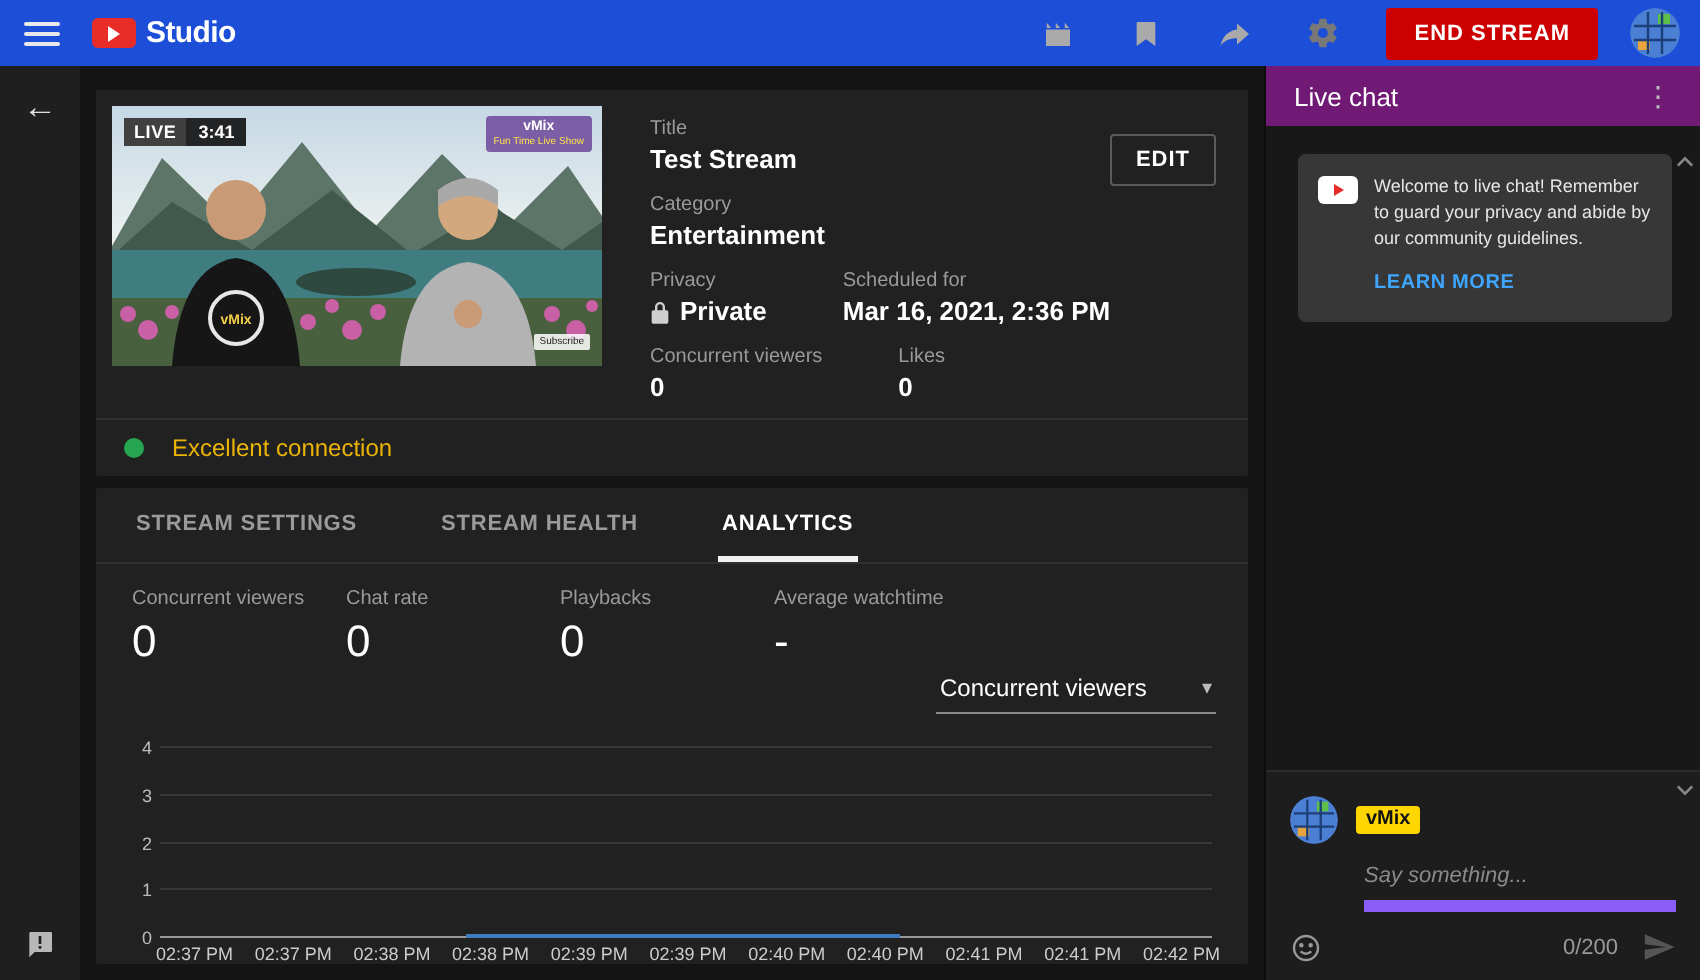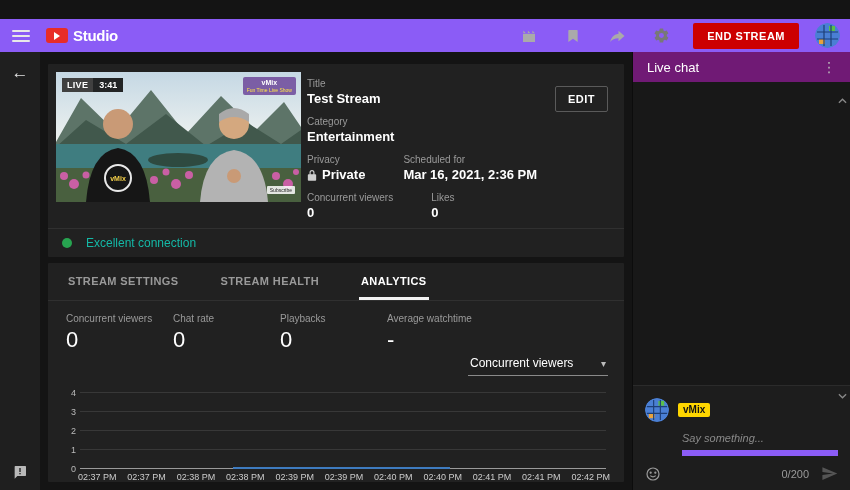--- a/index.html
+++ b/index.html
@@ -1,22 +1,22 @@
 <!DOCTYPE html>
 <html><head>
 <meta charset="utf-8">
 <style>
   * { margin:0; padding:0; box-sizing:border-box; }
   html,body { width:850px; height:490px; overflow:hidden; background:#141414;
     font-family:"Liberation Sans", sans-serif; color:#fff; }
   .app { width:850px; height:490px; display:flex; flex-direction:column; }
 
   
-  .topbar { height:33px; background:#8b5cf6; display:flex; align-items:center;
-    padding:0 10px 0 12px; flex:0 0 33px;margin-top:19px; }
+  .topbar { height:33px; background:#1d4ed8; display:flex; align-items:center;
+    padding:0 10px 0 12px; flex:0 0 33px; }
   .hamburger { width:18px; height:12px; display:flex; flex-direction:column;
     justify-content:space-between; cursor:pointer; margin-right:16px; }
   .hamburger span { display:block; height:2px; background:#e8e8e8; border-radius:1px; }
   .logo { display:flex; align-items:center; gap:5px; }
   .logo-icon { width:22px; height:15px; background:#e82c27; border-radius:3px;
     display:flex; align-items:center; justify-content:center; }
   .logo-icon::after { content:""; border-left:6px solid #fff; border-top:4px solid transparent;
     border-bottom:4px solid transparent; }
   .logo-text { font-size:15px; font-weight:700; letter-spacing:-0.3px; }
   .topbar-spacer { flex:1; }
@@ -46,33 +46,33 @@
   .live-badge { background:#404040; color:#fff; font-size:9px; font-weight:700; padding:2px 5px;
     letter-spacing:0.3px; }
   .time-badge { background:rgba(15,15,15,0.9); color:#fff; font-size:9px; font-weight:700; padding:2px 6px; }
   .vmix-badge { position:absolute; top:5px; right:5px; background:rgba(116,82,160,0.92);
     padding:2px 4px; border-radius:2px; text-align:center; line-height:1.2; }
   .vmix-badge .l1 { font-size:7px; font-weight:700; color:#fff; display:block; }
   .vmix-badge .l2 { font-size:5px; color:#ffe24a; display:block; }
   .sub-bug { position:absolute; bottom:8px; right:6px; background:rgba(255,255,255,0.85);
     color:#222; font-size:5px; padding:1px 3px; border-radius:1px; }
 
-  .meta { flex:1; padding:6px 6px 0 6px; }
+  .meta { flex:1; padding:6px 6px 0 24px; }
   .meta-label { font-size:10px; color:#9a9a9a; margin-bottom:2px; }
   .meta-value { font-size:13px; font-weight:700; color:#fff; }
   .meta-row { display:flex; margin-top:10px; }
   .meta-col2 { margin-left:38px; }
   .privacy-val { display:flex; align-items:center; gap:5px; }
   .edit-btn { position:absolute; top:22px; right:16px; background:transparent; color:#fff;
     border:1px solid #5a5a5a; font-size:11px; font-weight:700; letter-spacing:0.5px;
     padding:6px 12px; border-radius:2px; cursor:pointer; font-family:"Liberation Sans",sans-serif; }
   .connection-row { border-top:1px solid #303030; display:flex; align-items:center;
     padding:7px 14px; gap:14px; }
   .conn-dot { width:10px; height:10px; border-radius:50%; background:#27a450; }
-  .conn-text { font-size:12px; color:#14b8a6; }
+  .conn-text { font-size:12px; color:#eab308; }
 
   
   .analytics-card { flex:1; display:flex; flex-direction:column; min-height:0; }
   .tabs-row { display:flex; gap:38px; padding:0 18px; border-bottom:1px solid #303030; }
   .tab { font-size:11px; font-weight:700; letter-spacing:0.4px; color:#9a9a9a; padding:12px 2px 10px;
     cursor:pointer; border-bottom:3px solid transparent; }
   .tab.active { color:#fff; border-bottom-color:#f1f1f1; }
   .metrics-row { display:flex; padding:12px 18px 0; }
   .metric { width:107px; }
   .metric-label { font-size:10px; color:#9a9a9a; }
@@ -364,20 +364,27 @@
       <div class="chat-header">
         <span class="chat-title">Live chat</span>
         <span class="kebab">⋮</span>
       </div>
       <div class="chat-messages">
         <span class="scroll-up">
           <svg width="9" height="6" viewBox="0 0 10 6" fill="none" stroke="#888" stroke-width="1.5">
               <polyline points="1,5 5,1 9,5"></polyline>
             </svg>
         </span>
+        <div class="welcome-card">
+          <div class="yt-mini"></div>
+          <div>
+            <div class="welcome-text">Welcome to live chat! Remember to guard your privacy and abide by our community guidelines.</div>
+            <span class="learn-more">LEARN MORE</span>
+          </div>
+        </div>
       </div>
       <div class="chat-input-area">
         <span class="scroll-down">
           <svg width="9" height="6" viewBox="0 0 10 6" fill="none" stroke="#888" stroke-width="1.5">
               <polyline points="1,1 5,5 9,1"></polyline>
             </svg>
         </span>
         <div class="ci-row1">
           <div class="chat-avatar">
             <svg width="24" height="24" viewBox="0 0 25 25">

